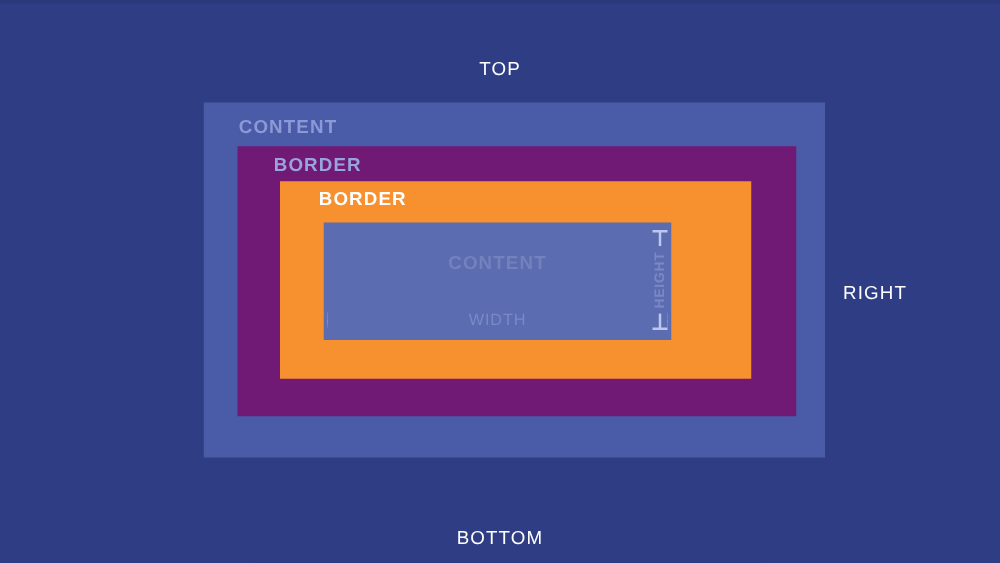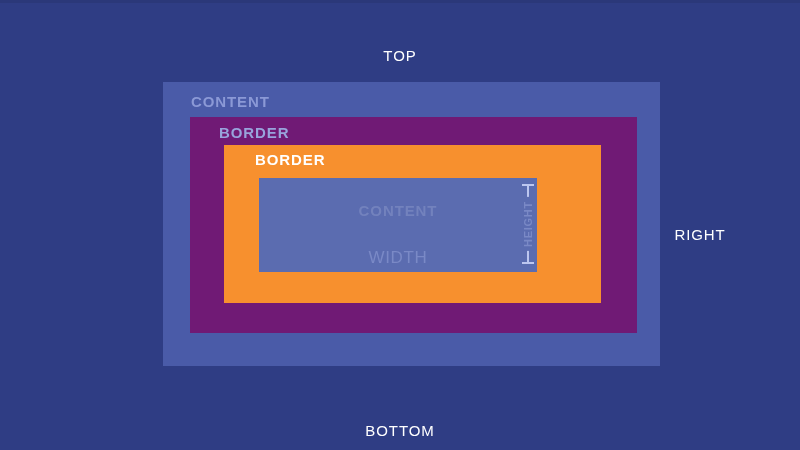--- a/index.html
+++ b/index.html
@@ -133,21 +133,21 @@
     width: 2px; height: 12px;
     background: #bcc6ef;
   }
   .width-cap.left  { left: 0; }
   .width-cap.right { right: 0; }
   .width-text {
     position: absolute;
     left: 0; top: -2px;
     width: 100%;
     text-align: center;
-    font-size: 17px;
+    font-size: 13px;
     font-weight: normal;
     letter-spacing: 0.7px;
     color: #7a89c6;
     background: #5b6cb0;
   }
   .width-text span {
     background: #5b6cb0;
     padding: 0 5px;
   }
 

